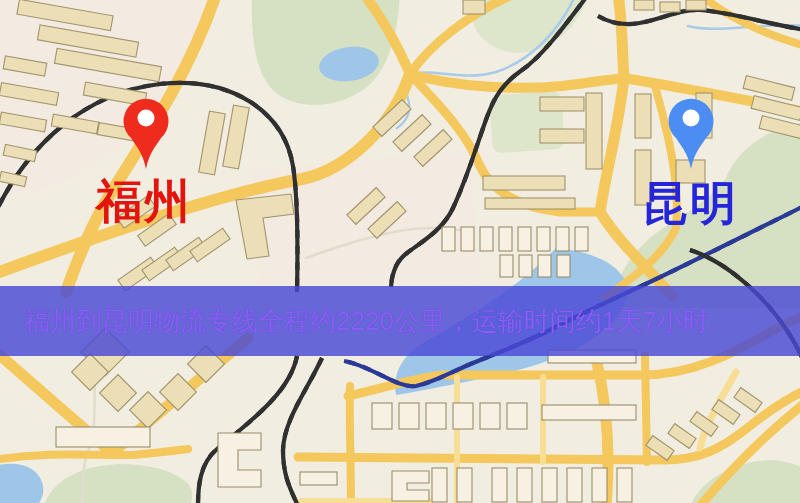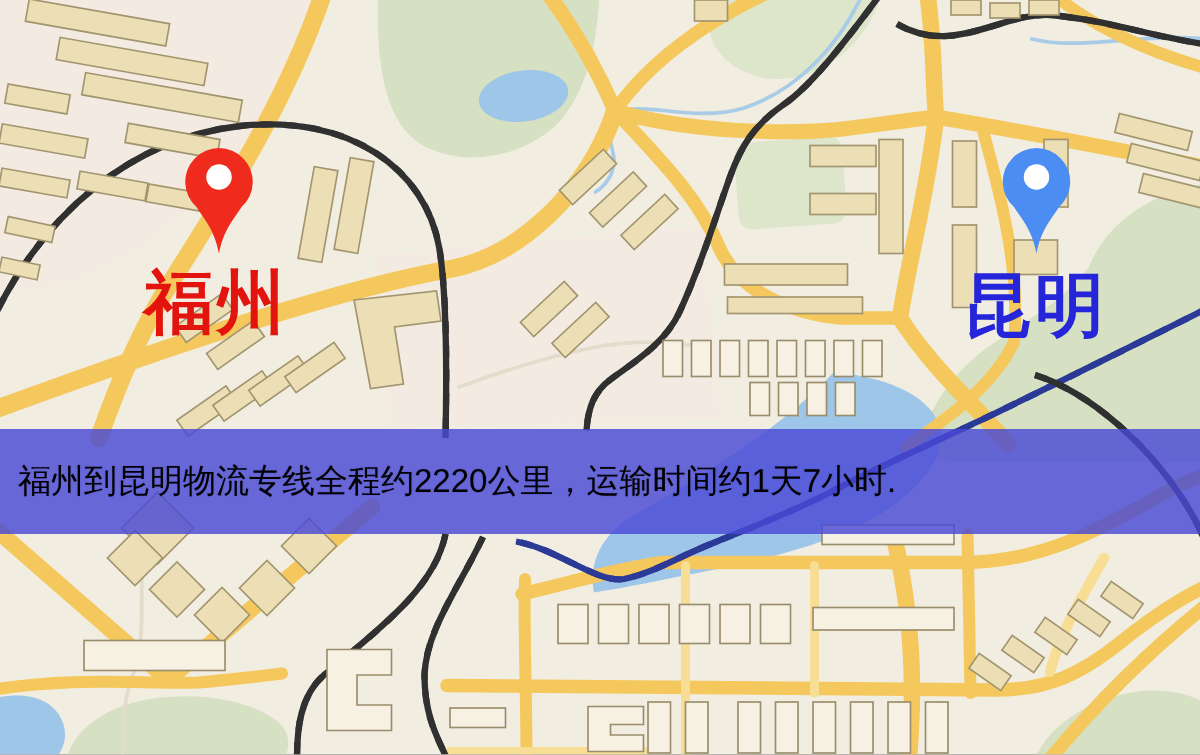--- a/index.html
+++ b/index.html
@@ -20,21 +20,21 @@
   .rail-base{fill:none;stroke:#303030;stroke-width:4.2;}
   .rail-navy{fill:none;stroke:#2b3a96;stroke-width:4.2;}
   .rail-dash{fill:none;stroke:#ffffff;stroke-width:2.4;stroke-dasharray:8 8;}
   .bld{fill:#ecdfb6;stroke:#a2946e;stroke-width:1.1;}
   .bld-o{fill:#f6f1e3;stroke:#9a8d6b;stroke-width:1.1;}
   .city-label{font-family:"Liberation Serif","DejaVu Serif",serif;font-weight:bold;
               font-size:46px;text-anchor:middle;letter-spacing:2px;}
   
   .banner{position:absolute;left:0;top:286px;width:800px;height:70px;
           background:rgba(73,73,213,0.82);display:flex;align-items:center;}
-  .banner span{color:#000000;font-size:22px;letter-spacing:0px;padding-left:12px;
+  .banner span{color:#8b5cf6;font-size:26px;letter-spacing:0px;padding-left:24px;
                white-space:nowrap;text-shadow:0 0 1px rgba(40,40,140,.35);}
 </style>
 </head>
 <body>
 
 <div class="stage">
   <svg width="800" height="503" viewBox="0 0 800 503">
 
     <g>
       <path class="pink" d="M -6,-6 L 210,-6 C 190,60 156,118 104,158 C 62,190 20,198 -6,192 Z"></path>

